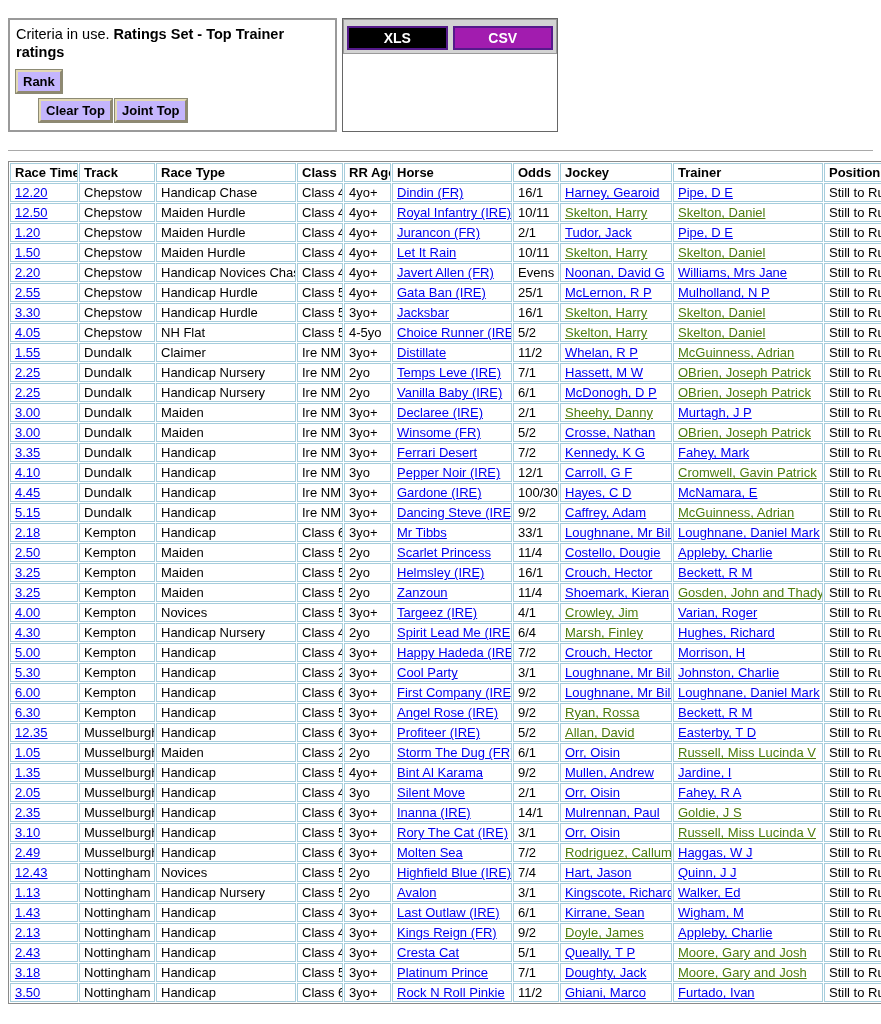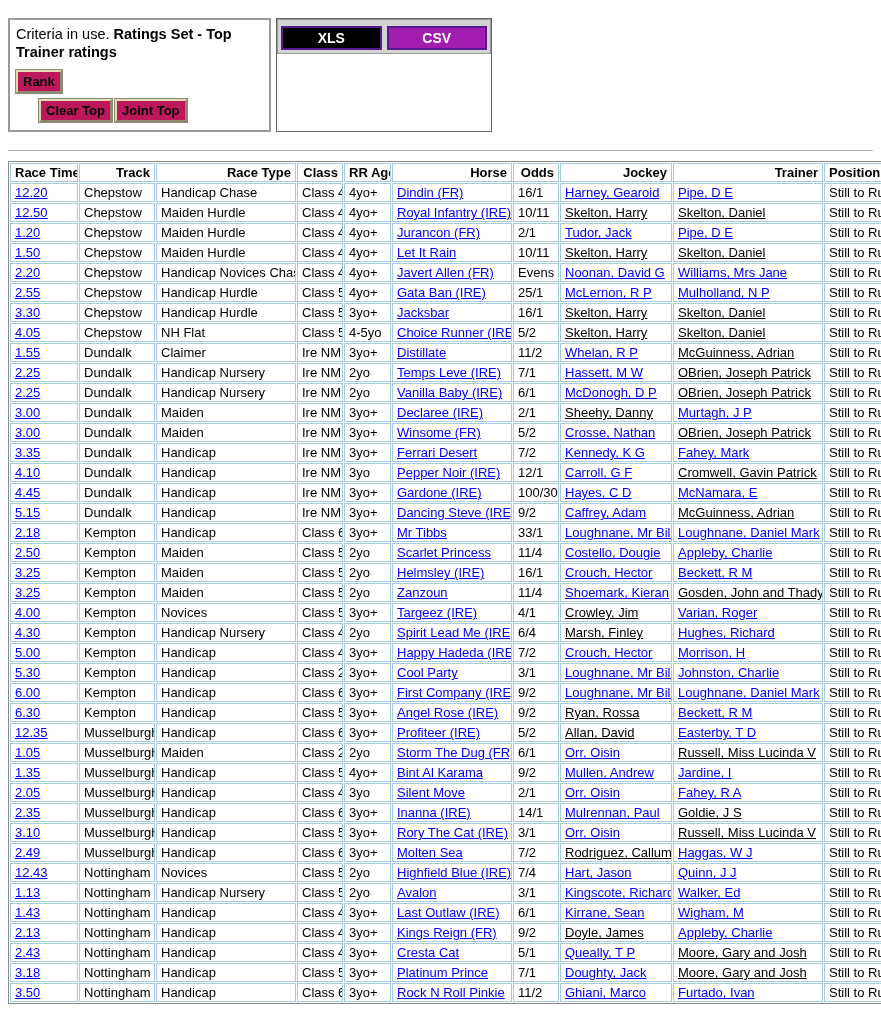--- a/index.html
+++ b/index.html
@@ -8,30 +8,30 @@
     font-family: "Liberation Sans", "DejaVu Sans", sans-serif;
     color: #000;
     width: 881px;
   }
   .page { padding: 8px; }
 
   
   .top-area { display: flex; align-items: stretch; gap: 5px; margin-top: 10px; }
 
   .criteria-box {
-    width: 263px; min-height: 112px;
+    width: 329px; min-height: 112px;
     border: 2px solid #9a9a9a;
     padding: 5px 6px 6px 6px;
     font-size: 14.5px;
     line-height: 1.25;
   }
   .criteria-line b { font-weight: bold; }
   .btn {
     display: inline-block;
-    background: #be185d;
+    background: #c4b5fd;
     border: 2px outset #e3dab4;
     outline: 1px solid #8c8a74;
     font-weight: bold;
     font-size: 13px;
     color: #000;
     padding: 2px 5px;
     margin: 2px 3px 2px 0;
     cursor: pointer;
   }
   .btn-row { margin-top: 7px; }
@@ -87,26 +87,26 @@
     background: #ffffff;
     font-size: 13px;
     line-height: 15px;
     padding: 1px 4px;
     text-align: left;
     overflow: hidden;
     white-space: nowrap;
   }
   table.races th {
     font-weight: bold;
-    text-align: right;
+    text-align: left;
     white-space: nowrap;
     margin-top: 10px;
   }
   a.lnk { color: #0000EE; text-decoration: underline; cursor: pointer; }
-  a.lnk.visited { color: #000000; }
+  a.lnk.visited { color: #4d7c0f; }
 </style>
 </head>
 <body>
 
 <div class="page">
 
   <div class="top-area">
 
     <div class="criteria-box">
       <div class="criteria-line"><span>Criteria in use. </span><b>Ratings Set - Top Trainer ratings</b></div>

